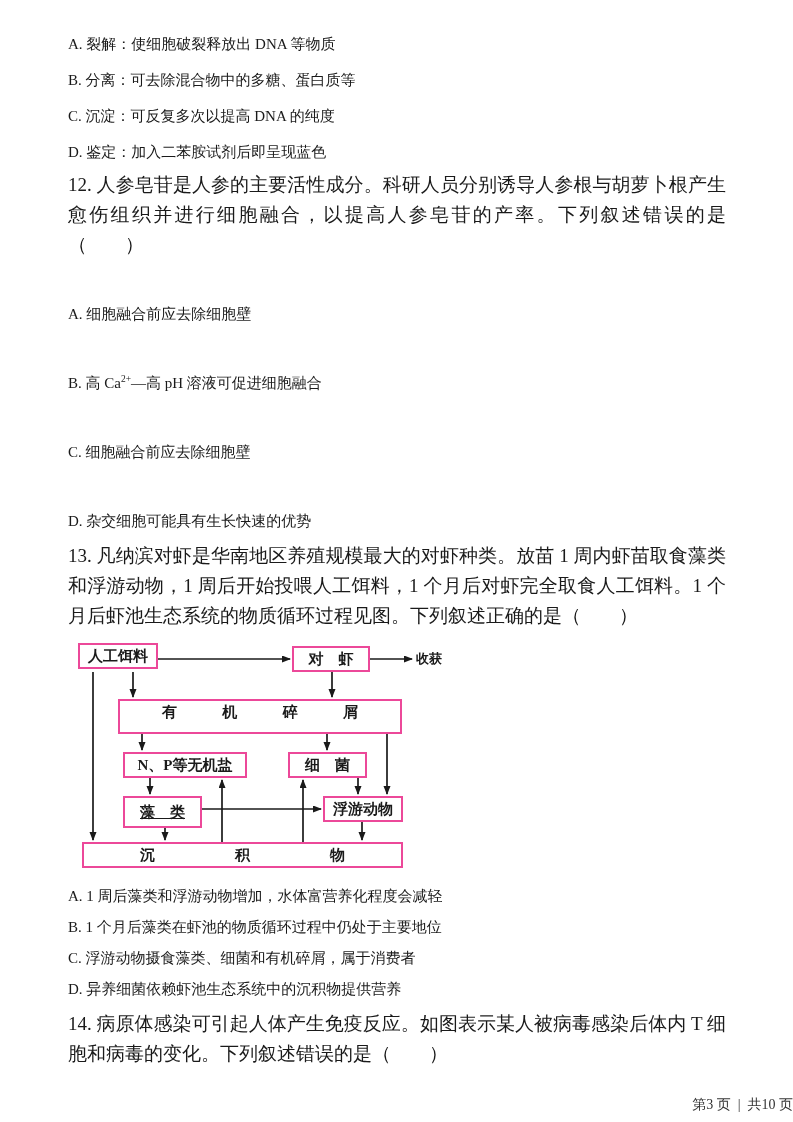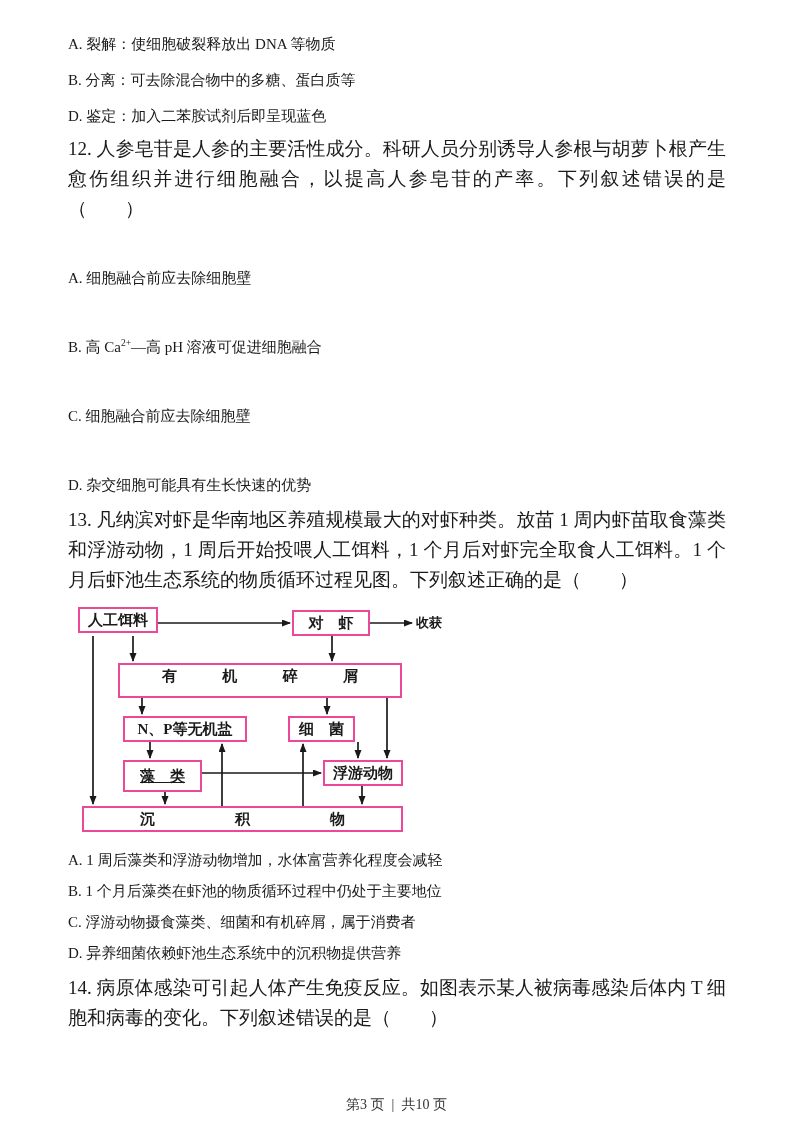--- a/index.html
+++ b/index.html
@@ -39,32 +39,33 @@
   .dbox.j45 span { padding:0 42px; }
   .dbox.j58 span { padding:0 56px; }
   .dlabel {
     position:absolute;
     font-weight:bold; font-size:13px;
     display:flex; align-items:center;
     white-space:nowrap;
   }
   .footer {
     position:absolute; left:0; right:0; bottom:8px;
-    text-align:center; font-size:14px; color:#333333;
+    text-align:right; font-size:14px; color:#333333;
   }
   .footer .sep { margin:0 7px; }
 </style>
 </head>
 <body>
 
 <div class="page">
 
   <section>
     <p class="row">A. 裂解：使细胞破裂释放出 DNA 等物质</p>
     <p class="row">B. 分离：可去除混合物中的多糖、蛋白质等</p>
+    <p class="row">C. 沉淀：可反复多次以提高 DNA 的纯度</p>
     <p class="row">D. 鉴定：加入二苯胺试剂后即呈现蓝色</p>
   </section>
 
   <section>
     <p class="ln stem">12. 人参皂苷是人参的主要活性成分。科研人员分别诱导人参根与胡萝卜根产生愈伤组织并进行细胞融合，以提高人参皂苷的产率。下列叙述错误的是（　　）</p>
     <p class="optrow">A. 细胞融合前应去除细胞壁</p>
     <p class="optrow"><span>B. 高 Ca</span><sup>2+</sup><span>—高 pH 溶液可促进细胞融合</span></p>
     <p class="optrow">C. 细胞融合前应去除细胞壁</p>
     <p class="optrow">D. 杂交细胞可能具有生长快速的优势</p>
   </section>
@@ -106,21 +107,21 @@
         </div>
       <div class="dlabel" style="left:338px;top:3px;height:26px;">
           <span>收获</span>
         </div>
       <div class="dbox jst j45" style="left:40px;top:56px;width:284px;height:35px;">
           <span>有机碎屑</span>
         </div>
       <div class="dbox" style="left:45px;top:109px;width:124px;height:26px;">
           <span>N、P等无机盐</span>
         </div>
-      <div class="dbox" style="left:210px;top:109px;width:67px;height:26px;">
+      <div class="dbox" style="left:210px;top:109px;width:79px;height:26px;">
           <span>细　菌</span>
         </div>
       <div class="dbox" style="left:45px;top:153px;width:79px;height:32px;text-decoration:underline;">
           <span>藻　类</span>
         </div>
       <div class="dbox" style="left:245px;top:153px;width:80px;height:26px;">
           <span>浮游动物</span>
         </div>
       <div class="dbox jst j58" style="left:4px;top:199px;width:321px;height:26px;">
           <span>沉积物</span>

